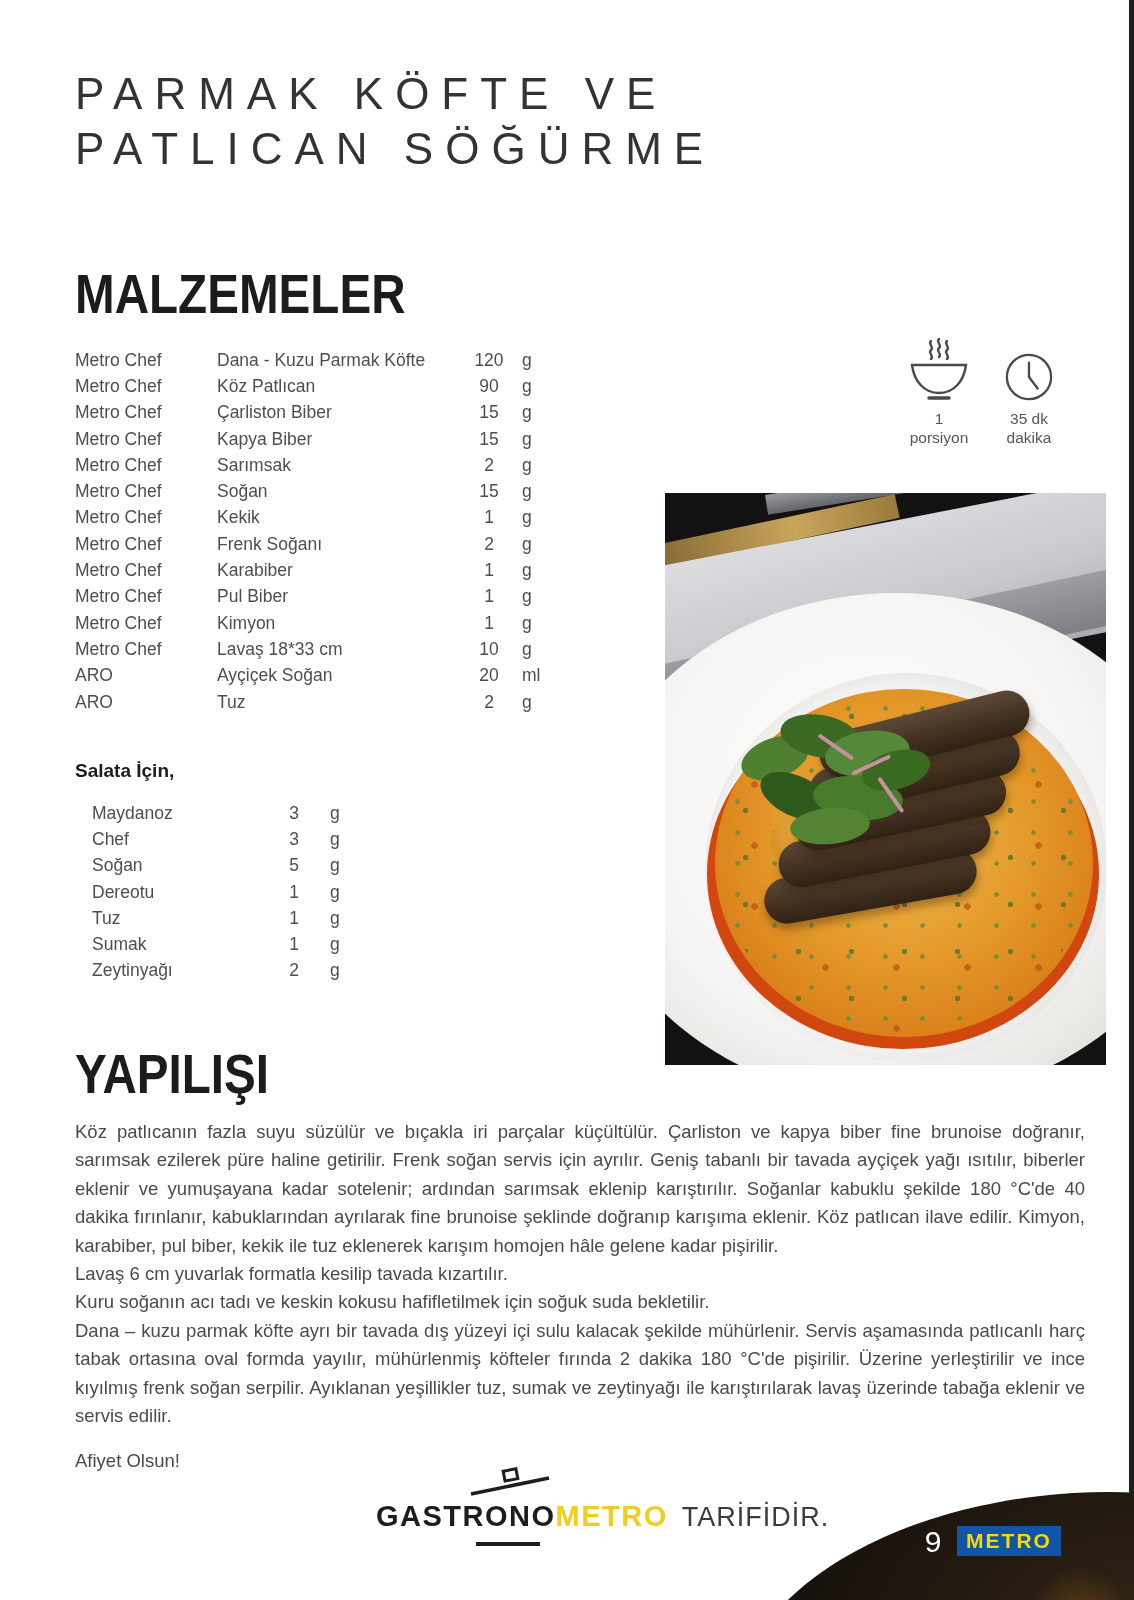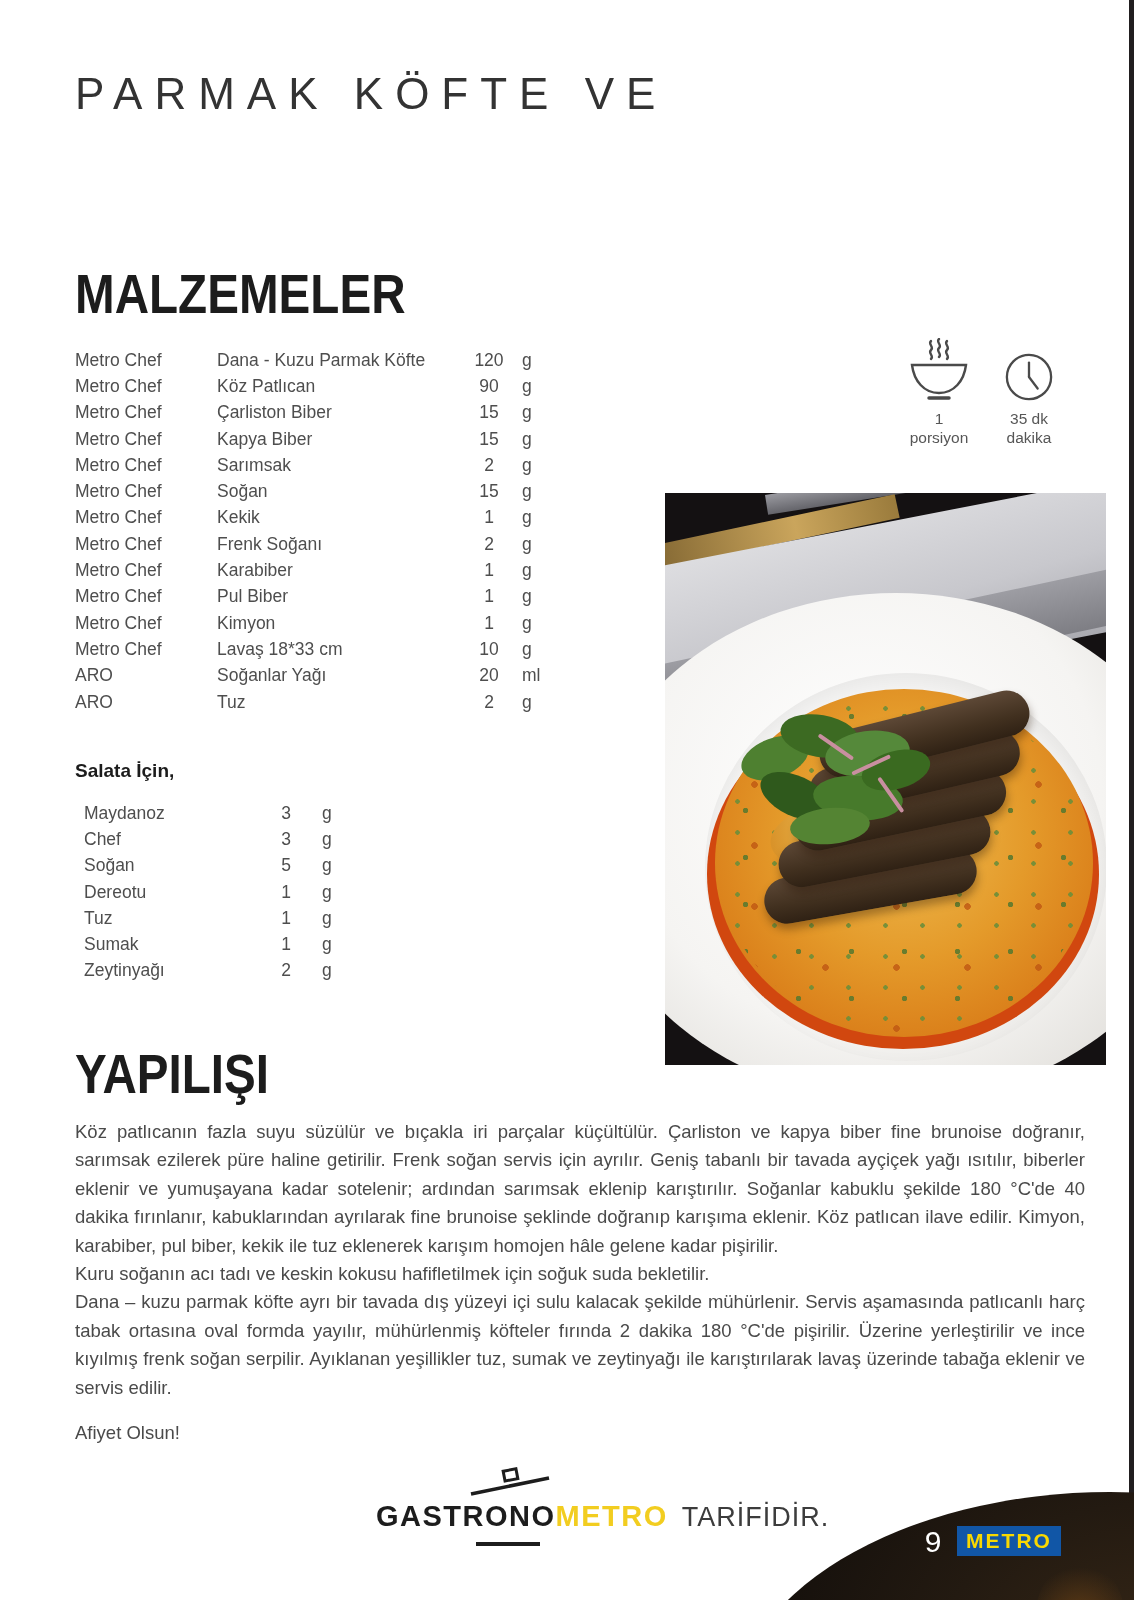--- a/index.html
+++ b/index.html
@@ -25,21 +25,21 @@
     font-size:56px;line-height:56px;font-weight:bold;color:#1c1c1c;
     transform:scaleX(0.85);transform-origin:left center;white-space:nowrap;
     letter-spacing:0px;
   }
   #malzemeler-heading{top:266px;}
   #yapilisi-heading{top:1046px;}
 
   
   .tablewrap{position:absolute;color:#4e4e4e;font-size:17.5px;}
   #ingredients-table{left:75px;top:347px;}
-  #salad-table{left:84px;top:800px;}
+  #salad-table{left:92px;top:800px;}
   .trow{display:flex;height:26.3px;align-items:center;}
   #ingredients-table .c-brand{width:142px;}
   #ingredients-table .c-name{width:251px;}
   #ingredients-table .c-qty{width:42px;text-align:center;}
   #ingredients-table .c-unit{margin-left:12px;width:40px;}
   #salad-table .c-name{width:190px;}
   #salad-table .c-qty{width:24px;text-align:center;}
   #salad-table .c-unit{margin-left:24px;width:30px;}
 
   .salad-heading{
@@ -141,20 +141,21 @@
 </style>
 </head>
 <body>
 
 <div class="page">
 
   <div class="right-strip"></div>
 
   <div class="recipe-title">
     <div>PARMAK KÖFTE VE</div>
+    <div>PATLICAN SÖĞÜRME</div>
   </div>
 
   <div class="big-heading" id="malzemeler-heading">MALZEMELER</div>
 
   <div class="tablewrap" id="ingredients-table">
       <div class="trow">
         <span class="c-brand">Metro Chef</span>
         <span class="c-name">Dana - Kuzu Parmak Köfte</span>
         <span class="c-qty">120</span>
         <span class="c-unit">g</span>
@@ -220,21 +221,21 @@
         <span class="c-unit">g</span>
       </div>
       <div class="trow">
         <span class="c-brand">Metro Chef</span>
         <span class="c-name">Lavaş 18*33 cm</span>
         <span class="c-qty">10</span>
         <span class="c-unit">g</span>
       </div>
       <div class="trow">
         <span class="c-brand">ARO</span>
-        <span class="c-name">Soğanlar Yağı</span>
+        <span class="c-name">Ayçiçek Soğan</span>
         <span class="c-qty">20</span>
         <span class="c-unit">ml</span>
       </div>
       <div class="trow">
         <span class="c-brand">ARO</span>
         <span class="c-name">Tuz</span>
         <span class="c-qty">2</span>
         <span class="c-unit">g</span>
       </div>
     </div>
@@ -327,20 +328,21 @@
         <span class="c-name">Zeytinyağı</span>
         <span class="c-qty">2</span>
         <span class="c-unit">g</span>
       </div>
     </div>
 
   <div class="big-heading" id="yapilisi-heading">YAPILIŞI</div>
 
   <div class="prep">
     <p>Köz patlıcanın fazla suyu süzülür ve bıçakla iri parçalar küçültülür. Çarliston ve kapya biber fine brunoise doğranır, sarımsak ezilerek püre haline getirilir. Frenk soğan servis için ayrılır. Geniş tabanlı bir tavada ayçiçek yağı ısıtılır, biberler eklenir ve yumuşayana kadar sotelenir; ardından sarımsak eklenip karıştırılır. Soğanlar kabuklu şekilde 180 °C'de 40 dakika fırınlanır, kabuklarından ayrılarak fine brunoise şeklinde doğranıp karışıma eklenir. Köz patlıcan ilave edilir. Kimyon, karabiber, pul biber, kekik ile tuz eklenerek karışım homojen hâle gelene kadar pişirilir.</p>
+    <p>Lavaş 6 cm yuvarlak formatla kesilip tavada kızartılır.</p>
     <p>Kuru soğanın acı tadı ve keskin kokusu hafifletilmek için soğuk suda bekletilir.</p>
     <p>Dana – kuzu parmak köfte ayrı bir tavada dış yüzeyi içi sulu kalacak şekilde mühürlenir. Servis aşamasında patlıcanlı harç tabak ortasına oval formda yayılır, mühürlenmiş köfteler fırında 2 dakika 180 °C'de pişirilir. Üzerine yerleştirilir ve ince kıyılmış frenk soğan serpilir. Ayıklanan yeşillikler tuz, sumak ve zeytinyağı ile karıştırılarak lavaş üzerinde tabağa eklenir ve servis edilir.</p>
     <p class="closing">Afiyet Olsun!</p>
   </div>
 
   <svg class="lid-icon" width="84" height="36" viewBox="0 0 84 36">
     <path d="M3 31 L81 15" stroke="#1d1d1d" stroke-width="3.5" fill="none"></path>
     <rect x="36" y="7" width="13" height="10" fill="#ffffff" stroke="#1d1d1d" stroke-width="3" transform="rotate(-11 42 12)"></rect>
   </svg>
   <div class="logo-row">

